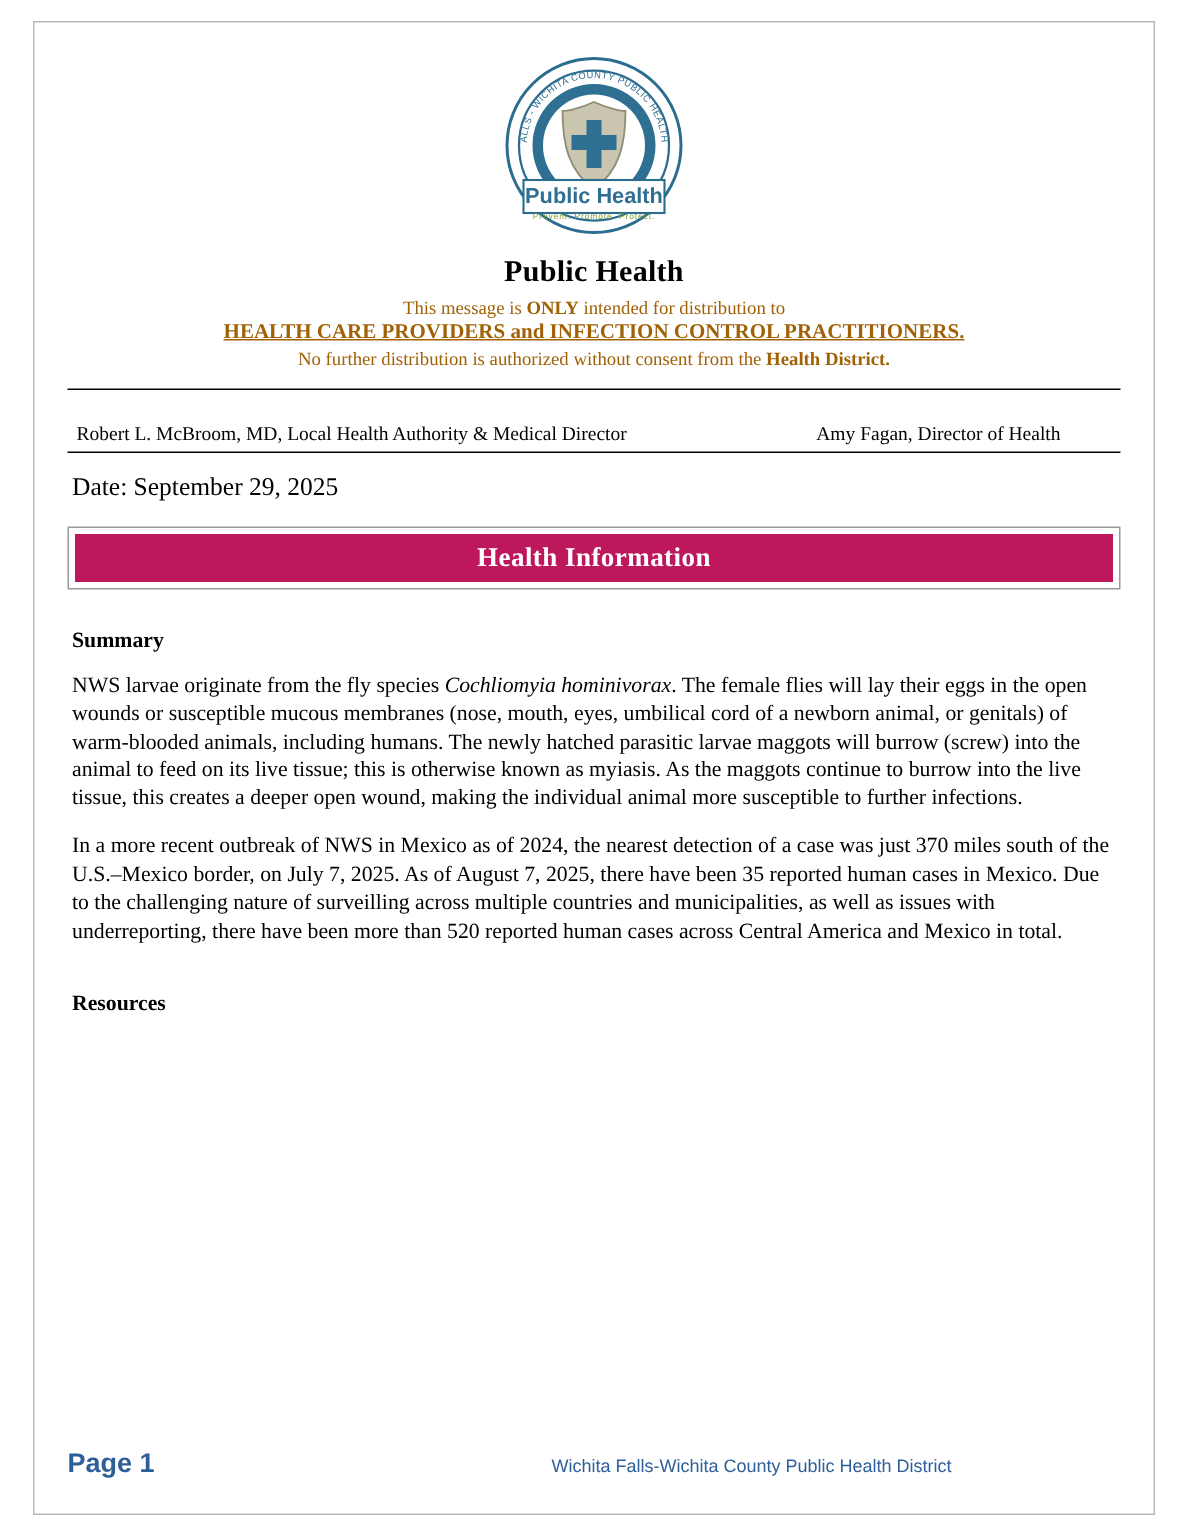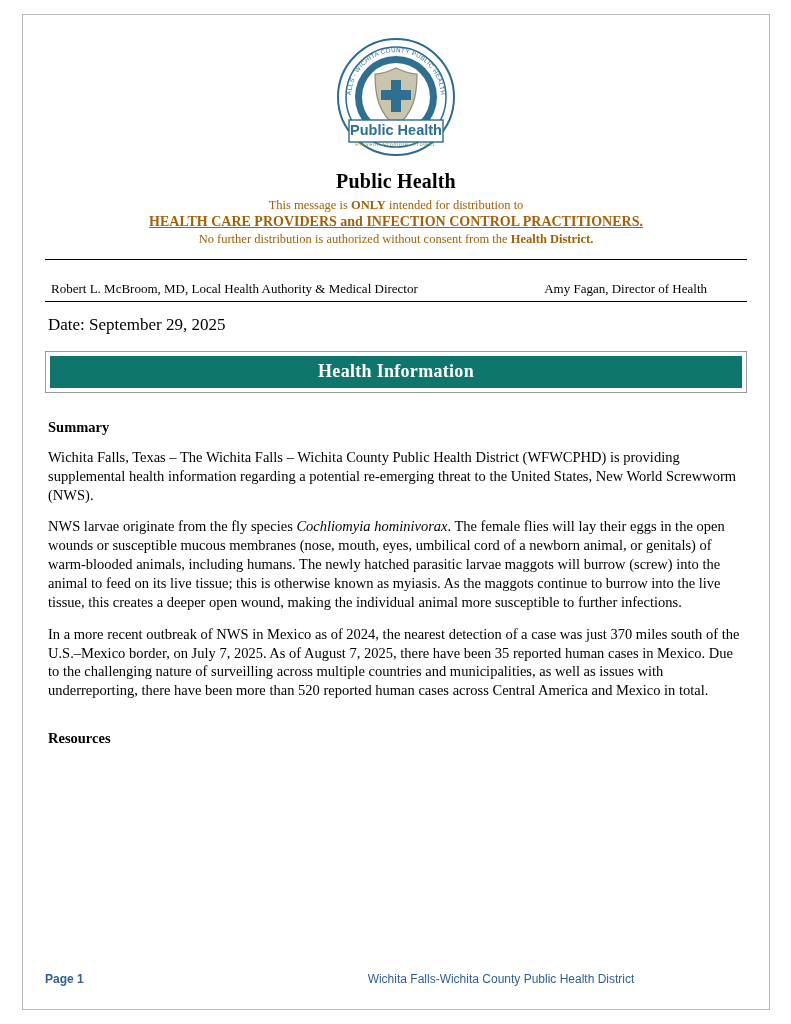--- a/index.html
+++ b/index.html
@@ -97,21 +97,21 @@
   }
 
   
   .banner-outer {
     margin-top: 16px;
     border: 1px solid #9a9a9a;
     padding: 4px;
     background: #ffffff;
   }
   .banner-inner {
-    background: #0f766e;
+    background: #be185d;
     color: #ffffff;
     text-align: center;
     font-weight: bold;
     font-size: 18px;
     padding: 5px 0 6px 0;
     letter-spacing: 0.3px;
   }
 
   
   .body-area {
@@ -145,21 +145,21 @@
   .footer {
     position: absolute;
     left: 45px;
     bottom: 38px;
     width: 702px;
     display: flex;
     align-items: baseline;
     font-family: "Liberation Sans", sans-serif;
   }
   .footer-page {
-    font-size: 12px;
+    font-size: 18px;
     font-weight: bold;
     color: #2e5f9a;
     width: 150px;
   }
   .footer-center {
     flex: 1;
     text-align: center;
     font-size: 12px;
     color: #2e5f9a;
     padding-left: 60px;
@@ -221,21 +221,20 @@
     <div class="date-line">Date: September 29, 2025</div>
 
     <div class="banner-outer">
       <div class="banner-inner">Health Information</div>
     </div>
 
     <div class="body-area">
 
       <div class="section-head">Summary</div>
 
-      <p class="para">Wichita Falls, Texas – The Wichita Falls – Wichita County Public Health District (WFWCPHD) is providing supplemental health information regarding a potential re-emerging threat to the United States, New World Screwworm (NWS).</p>
 
       <p class="para">
         <span>NWS larvae originate from the fly species </span><em>Cochliomyia hominivorax</em><span>. The female flies will lay their eggs in the open wounds or susceptible mucous membranes (nose, mouth, eyes, umbilical cord of a newborn animal, or genitals) of warm-blooded animals, including humans. The newly hatched parasitic larvae maggots will burrow (screw) into the animal to feed on its live tissue; this is otherwise known as myiasis. As the maggots continue to burrow into the live tissue, this creates a deeper open wound, making the individual animal more susceptible to further infections.</span>
       </p>
 
       <p class="para">In a more recent outbreak of NWS in Mexico as of 2024, the nearest detection of a case was just 370 miles south of the U.S.–Mexico border, on July 7, 2025. As of August 7, 2025, there have been 35 reported human cases in Mexico. Due to the challenging nature of surveilling across multiple countries and municipalities, as well as issues with underreporting, there have been more than 520 reported human cases across Central America and Mexico in total.</p>
 
       <div class="section-head res-head">Resources</div>
 
 

